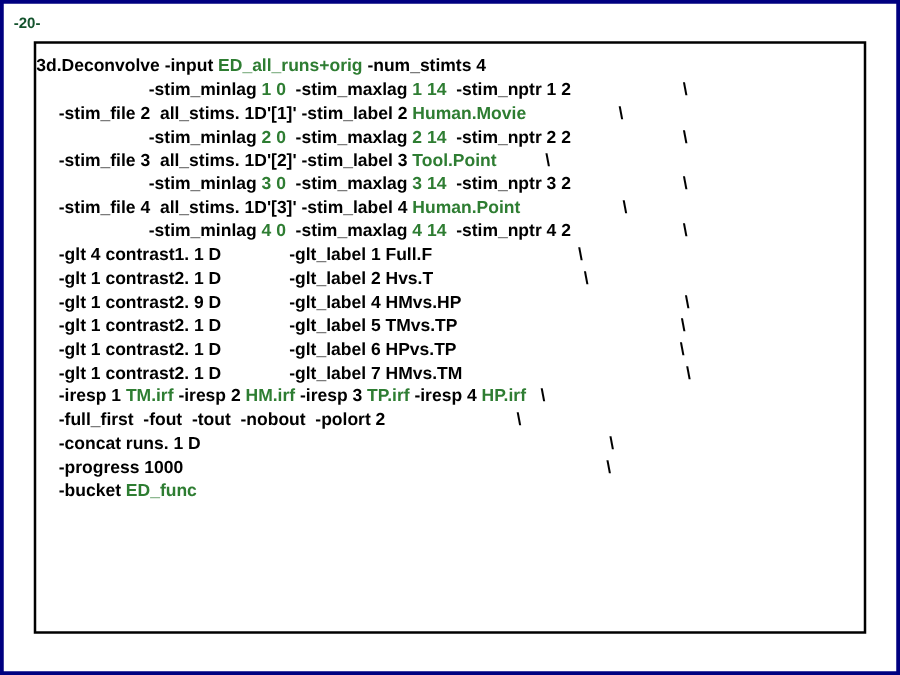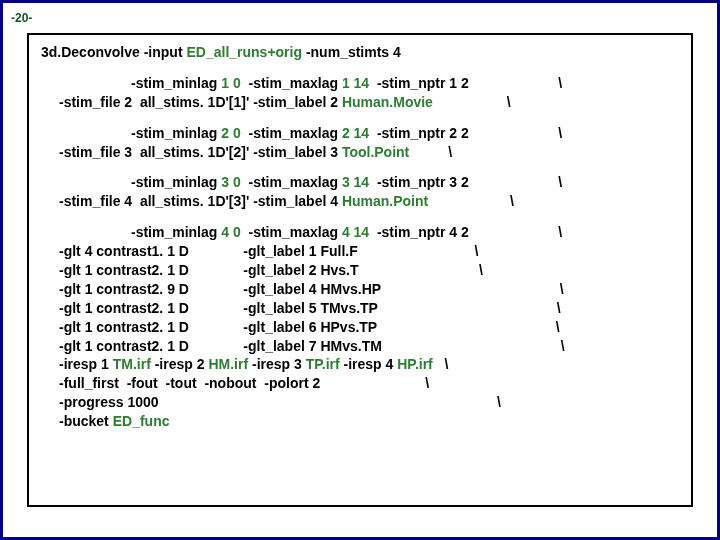--- a/index.html
+++ b/index.html
@@ -21,34 +21,34 @@
     color: #14532d;
     font-weight: bold;
   }
   .content-box {
     position: absolute;
     top: 30px;
     left: 24px;
     right: 24px;
     bottom: 30px;
     border: 2px solid #000;
-    padding: 8px 12px;
+    padding: 8px 0;
     box-sizing: border-box;
     overflow: hidden;
   }
   .line {
     font-size: 14px;
     line-height: 1.35;
     white-space: pre;
     color: #000;
     font-weight: bold;
   }
   .hl { color: #2e7d32; }
   .indent1 { padding-left: 18px; }
-  .indent2 { padding-left: 90px; margin-top: 12px; }
+  .indent2 { padding-left: 90px; }
 </style>
 </head>
 <body>
 
 <div class="page-num">-20-</div>
 
 <div class="content-box" id="code-block">
     <div class="line "><span>3d.Deconvolve -input </span><span class="hl">ED_all_runs+orig</span><span> -num_stimts 4</span></div>
     <div class="line indent2"><span>-stim_minlag </span><span class="hl">1 0</span><span>  -stim_maxlag </span><span class="hl">1 14</span><span>  -stim_nptr 1 2                       \</span></div>
     <div class="line indent1"><span>-stim_file 2  all_stims. 1D'[1]' -stim_label 2 </span><span class="hl">Human.Movie</span><span>                   \</span></div>
@@ -58,15 +58,16 @@
     <div class="line indent1"><span>-stim_file 4  all_stims. 1D'[3]' -stim_label 4 </span><span class="hl">Human.Point</span><span>                     \</span></div>
     <div class="line indent2"><span>-stim_minlag </span><span class="hl">4 0</span><span>  -stim_maxlag </span><span class="hl">4 14</span><span>  -stim_nptr 4 2                       \</span></div>
     <div class="line indent1"><span>-glt 4 contrast1. 1 D              -glt_label 1 Full.F                              \</span></div>
     <div class="line indent1"><span>-glt 1 contrast2. 1 D              -glt_label 2 Hvs.T                               \</span></div>
     <div class="line indent1"><span>-glt 1 contrast2. 9 D              -glt_label 4 HMvs.HP                                              \</span></div>
     <div class="line indent1"><span>-glt 1 contrast2. 1 D              -glt_label 5 TMvs.TP                                              \</span></div>
     <div class="line indent1"><span>-glt 1 contrast2. 1 D              -glt_label 6 HPvs.TP                                              \</span></div>
     <div class="line indent1"><span>-glt 1 contrast2. 1 D              -glt_label 7 HMvs.TM                                              \</span></div>
     <div class="line indent1"><span>-iresp 1 </span><span class="hl">TM.irf</span><span> -iresp 2 </span><span class="hl">HM.irf</span><span> -iresp 3 </span><span class="hl">TP.irf</span><span> -iresp 4 </span><span class="hl">HP.irf</span><span>   \</span></div>
     <div class="line indent1"><span>-full_first  -fout  -tout  -nobout  -polort 2                           \</span></div>
+    <div class="line indent1"><span>-concat runs. 1 D                                                                                    \</span></div>
     <div class="line indent1"><span>-progress 1000                                                                                       \</span></div>
     <div class="line indent1"><span>-bucket </span><span class="hl">ED_func</span></div>
   </div>
 
 </body></html>

